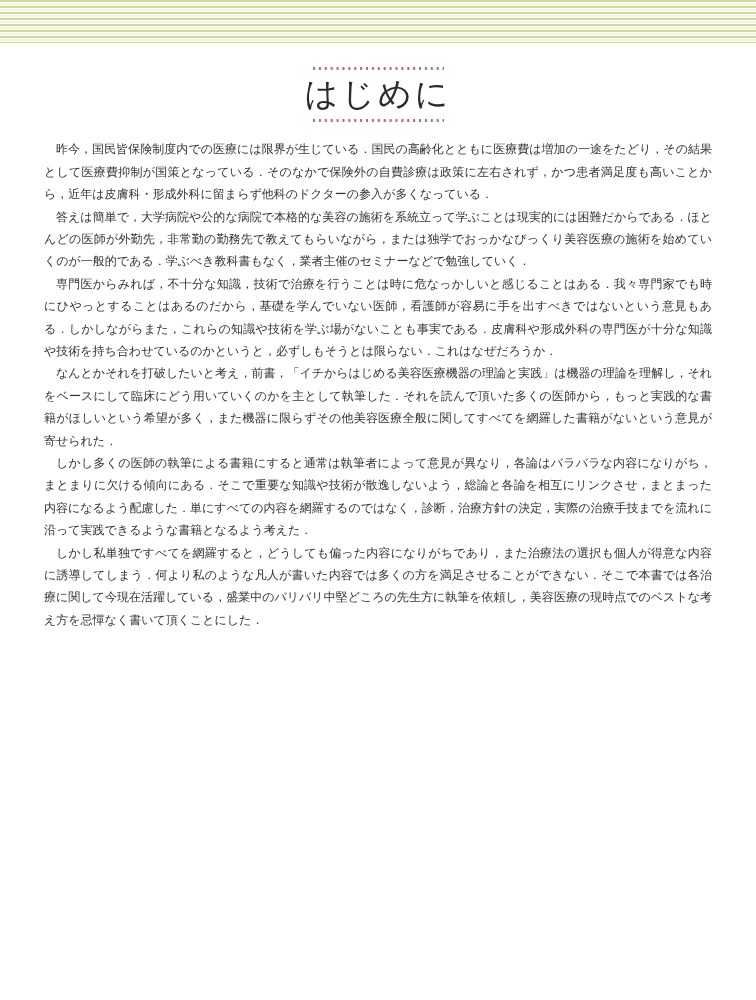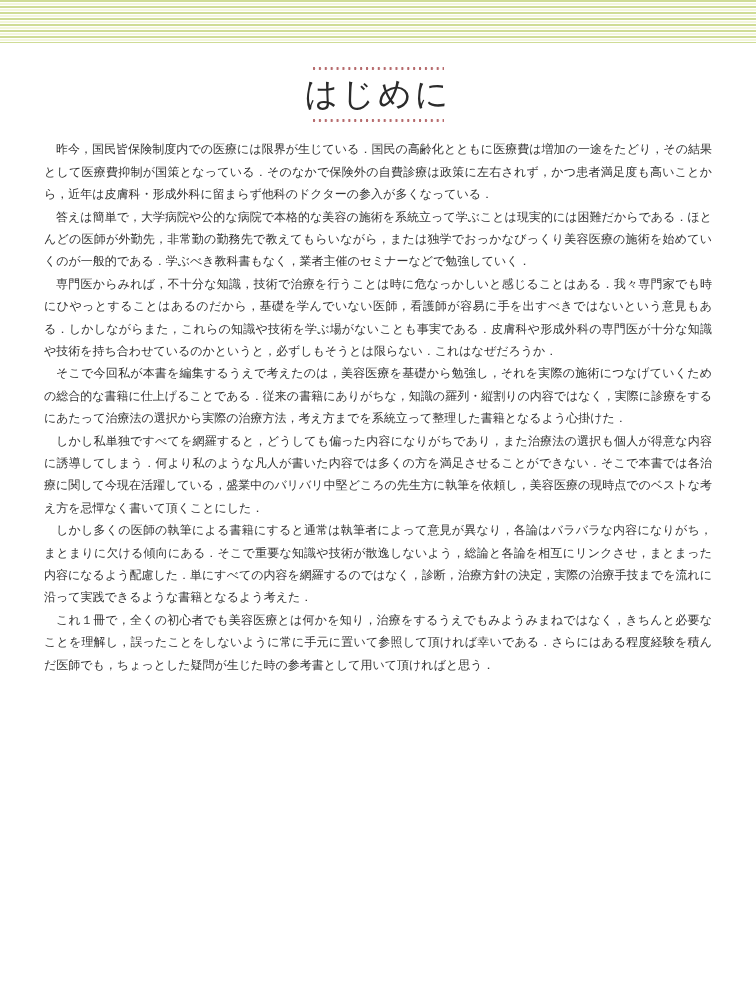--- a/index.html
+++ b/index.html
@@ -72,19 +72,18 @@
   <div class="title-block">
     <div class="dotted-rule"></div>
     <h1 class="page-title">はじめに</h1>
     <div class="dotted-rule"></div>
   </div>
 
   <div class="body-text">
     <p>昨今，国民皆保険制度内での医療には限界が生じている．国民の高齢化とともに医療費は増加の一途をたどり，その結果として医療費抑制が国策となっている．そのなかで保険外の自費診療は政策に左右されず，かつ患者満足度も高いことから，近年は皮膚科・形成外科に留まらず他科のドクターの参入が多くなっている．</p>
     <p>答えは簡単で，大学病院や公的な病院で本格的な美容の施術を系統立って学ぶことは現実的には困難だからである．ほとんどの医師が外勤先，非常勤の勤務先で教えてもらいながら，または独学でおっかなびっくり美容医療の施術を始めていくのが一般的である．学ぶべき教科書もなく，業者主催のセミナーなどで勉強していく．</p>
     <p>専門医からみれば，不十分な知識，技術で治療を行うことは時に危なっかしいと感じることはある．我々専門家でも時にひやっとすることはあるのだから，基礎を学んでいない医師，看護師が容易に手を出すべきではないという意見もある．しかしながらまた，これらの知識や技術を学ぶ場がないことも事実である．皮膚科や形成外科の専門医が十分な知識や技術を持ち合わせているのかというと，必ずしもそうとは限らない．これはなぜだろうか．</p>
-    <p>そこで今回私が本書を編集するうえで考えたのは，美容医療を基礎から勉強し，それを実際の施術につなげていくための総合的な書籍に仕上げることである．従来の書籍にありがちな，知識の羅列・縦割りの内容ではなく，実際に診療をするにあたって治療法の選択から実際の治療方法，考え方までを系統立って整理した書籍となるよう心掛けた．</p>
+    <p>なんとかそれを打破したいと考え，前書，「イチからはじめる美容医療機器の理論と実践」は機器の理論を理解し，それをベースにして臨床にどう用いていくのかを主として執筆した．それを読んで頂いた多くの医師から，もっと実践的な書籍がほしいという希望が多く，また機器に限らずその他美容医療全般に関してすべてを網羅した書籍がないという意見が寄せられた．</p>
+    <p>しかし多くの医師の執筆による書籍にすると通常は執筆者によって意見が異なり，各論はバラバラな内容になりがち，まとまりに欠ける傾向にある．そこで重要な知識や技術が散逸しないよう，総論と各論を相互にリンクさせ，まとまった内容になるよう配慮した．単にすべての内容を網羅するのではなく，診断，治療方針の決定，実際の治療手技までを流れに沿って実践できるような書籍となるよう考えた．</p>
     <p>しかし私単独ですべてを網羅すると，どうしても偏った内容になりがちであり，また治療法の選択も個人が得意な内容に誘導してしまう．何より私のような凡人が書いた内容では多くの方を満足させることができない．そこで本書では各治療に関して今現在活躍している，盛業中のバリバリ中堅どころの先生方に執筆を依頼し，美容医療の現時点でのベストな考え方を忌憚なく書いて頂くことにした．</p>
-    <p>しかし多くの医師の執筆による書籍にすると通常は執筆者によって意見が異なり，各論はバラバラな内容になりがち，まとまりに欠ける傾向にある．そこで重要な知識や技術が散逸しないよう，総論と各論を相互にリンクさせ，まとまった内容になるよう配慮した．単にすべての内容を網羅するのではなく，診断，治療方針の決定，実際の治療手技までを流れに沿って実践できるような書籍となるよう考えた．</p>
-    <p>これ１冊で，全くの初心者でも美容医療とは何かを知り，治療をするうえでもみようみまねではなく，きちんと必要なことを理解し，誤ったことをしないように常に手元に置いて参照して頂ければ幸いである．さらにはある程度経験を積んだ医師でも，ちょっとした疑問が生じた時の参考書として用いて頂ければと思う．</p>
   </div>
 
 </div>
 
 </body></html>

